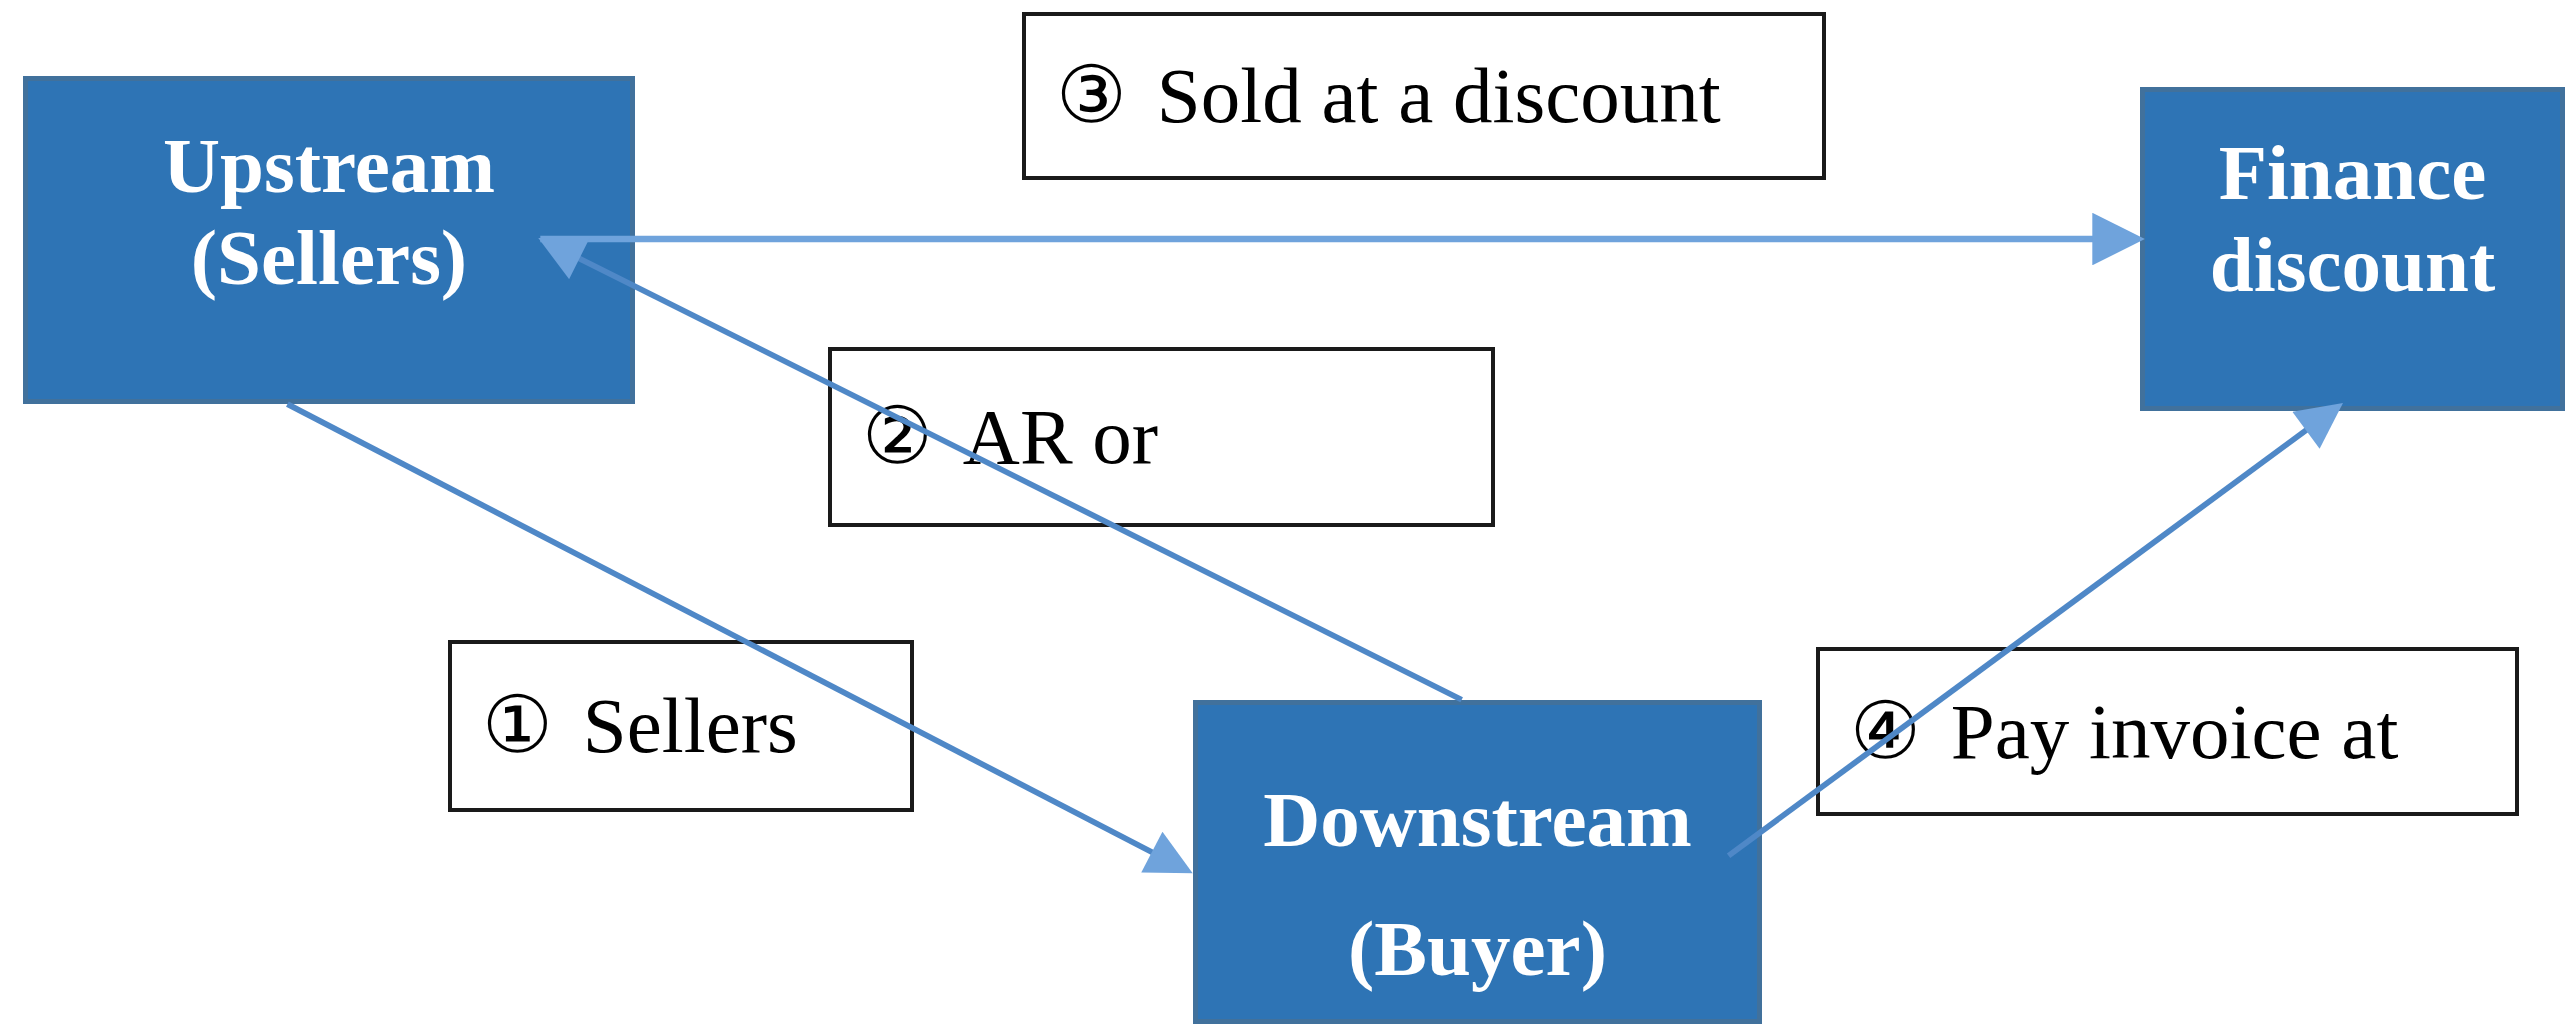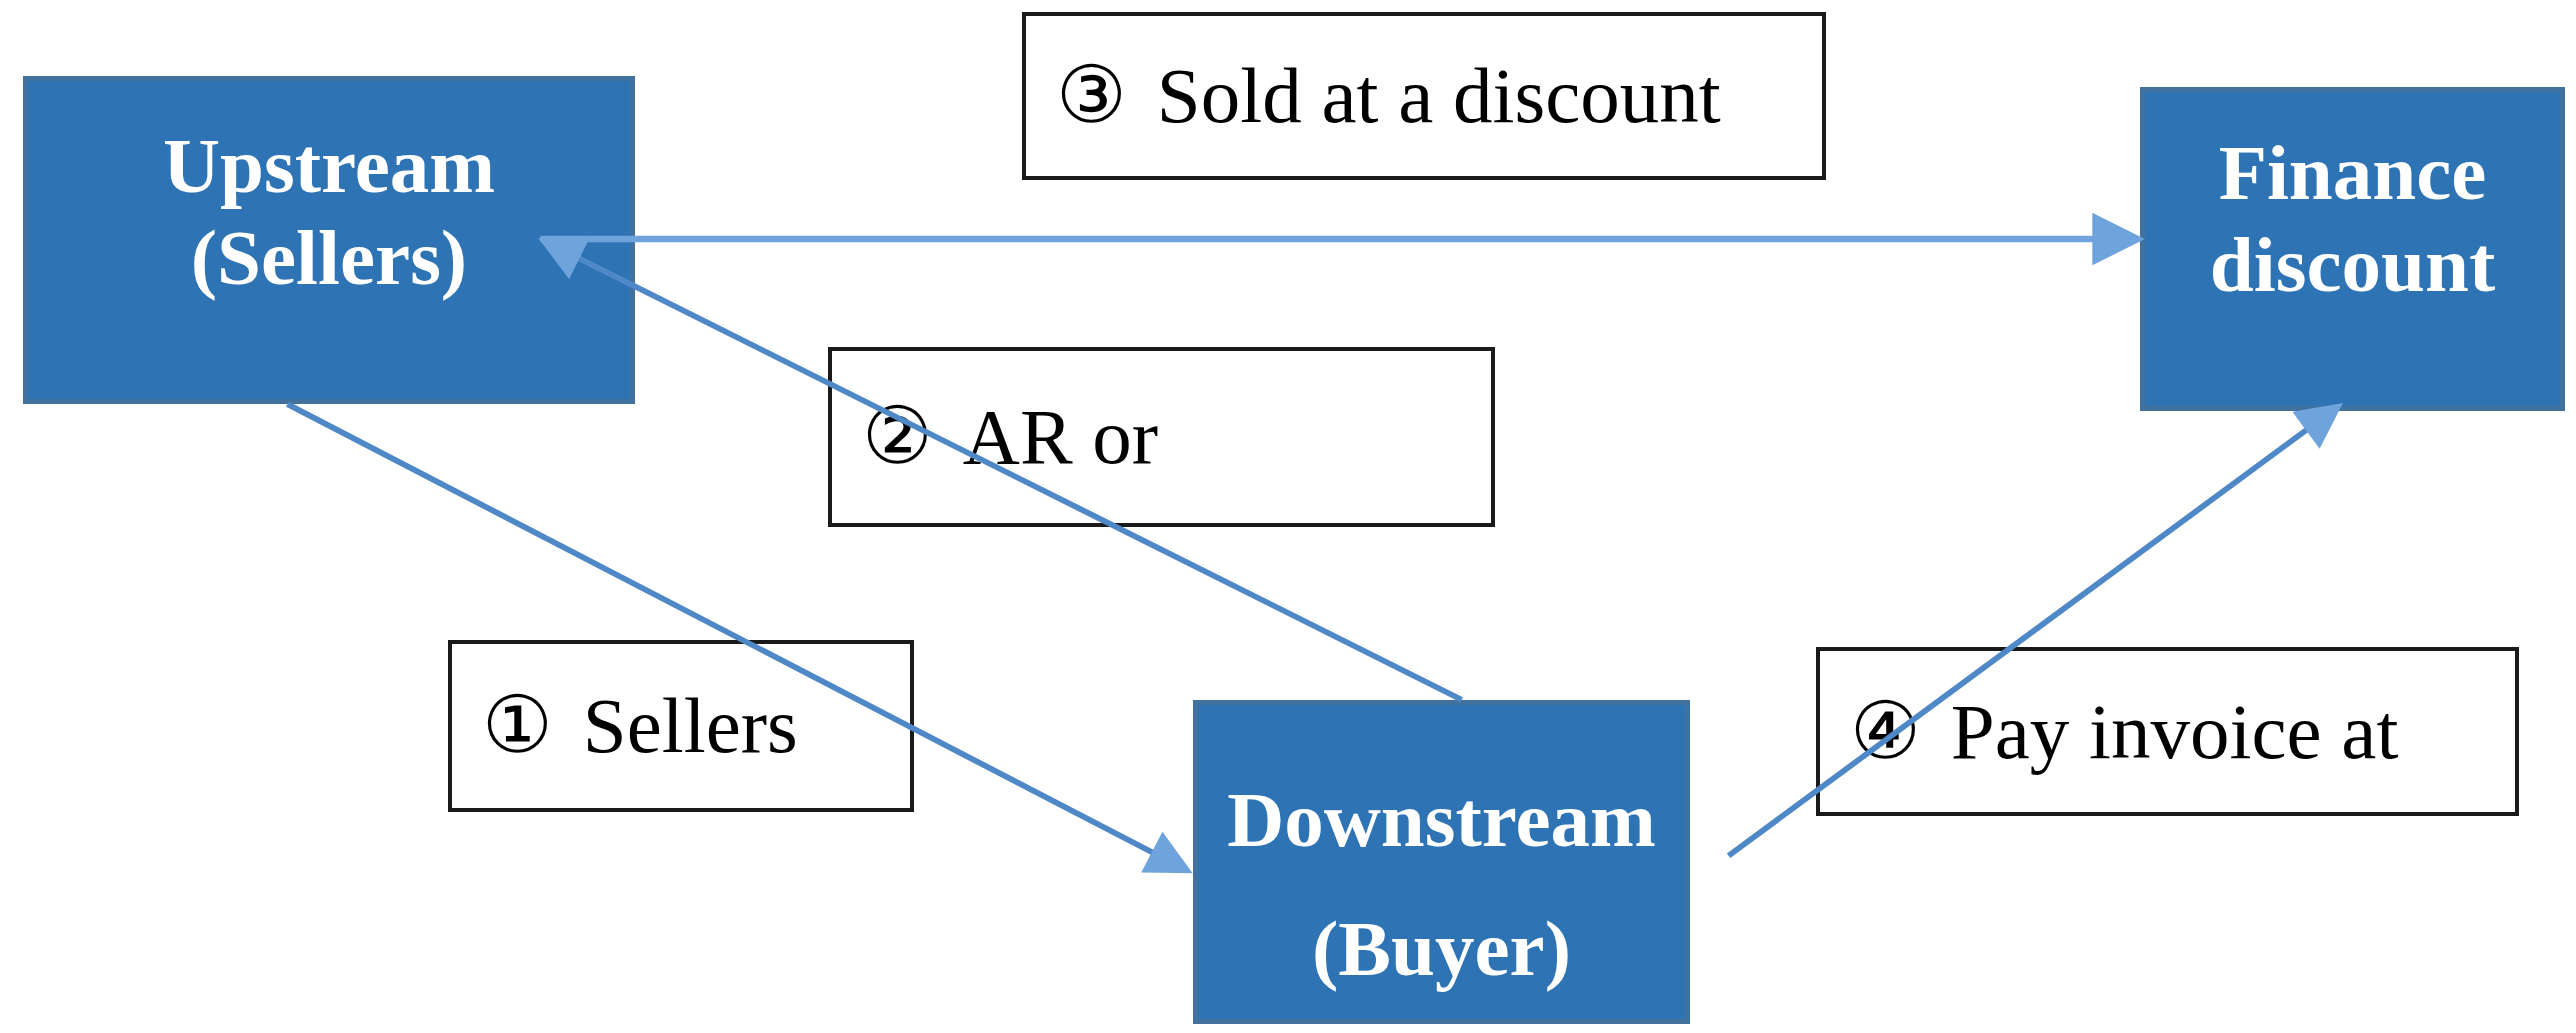--- a/index.html
+++ b/index.html
@@ -18,21 +18,21 @@
     box-sizing:border-box;
     display:flex;flex-direction:column;
     align-items:center;justify-content:center;
     color:#ffffff;
     font-size:79px;font-weight:bold;
     line-height:1.16;
     text-align:center;
   }
   .node-upstream{left:23px;top:76px;width:612px;height:328px;padding-bottom:57px;}
   .node-finance{left:2140px;top:80px;width:425px;height:324px;padding-bottom:61px;margin-top:7px;}
-  .node-downstream{left:1193px;top:700px;width:497px;height:324px;padding-top:45px;gap:37px;}
+  .node-downstream{left:1193px;top:700px;width:569px;height:324px;padding-top:45px;gap:37px;}
   
   .label{
     position:absolute;
     background:#FFFFFF;
     border:4.1px solid #1A1A1A;
     box-sizing:border-box;
     display:flex;flex-direction:column;
     justify-content:center;
     color:#000000;
     font-size:79px;

